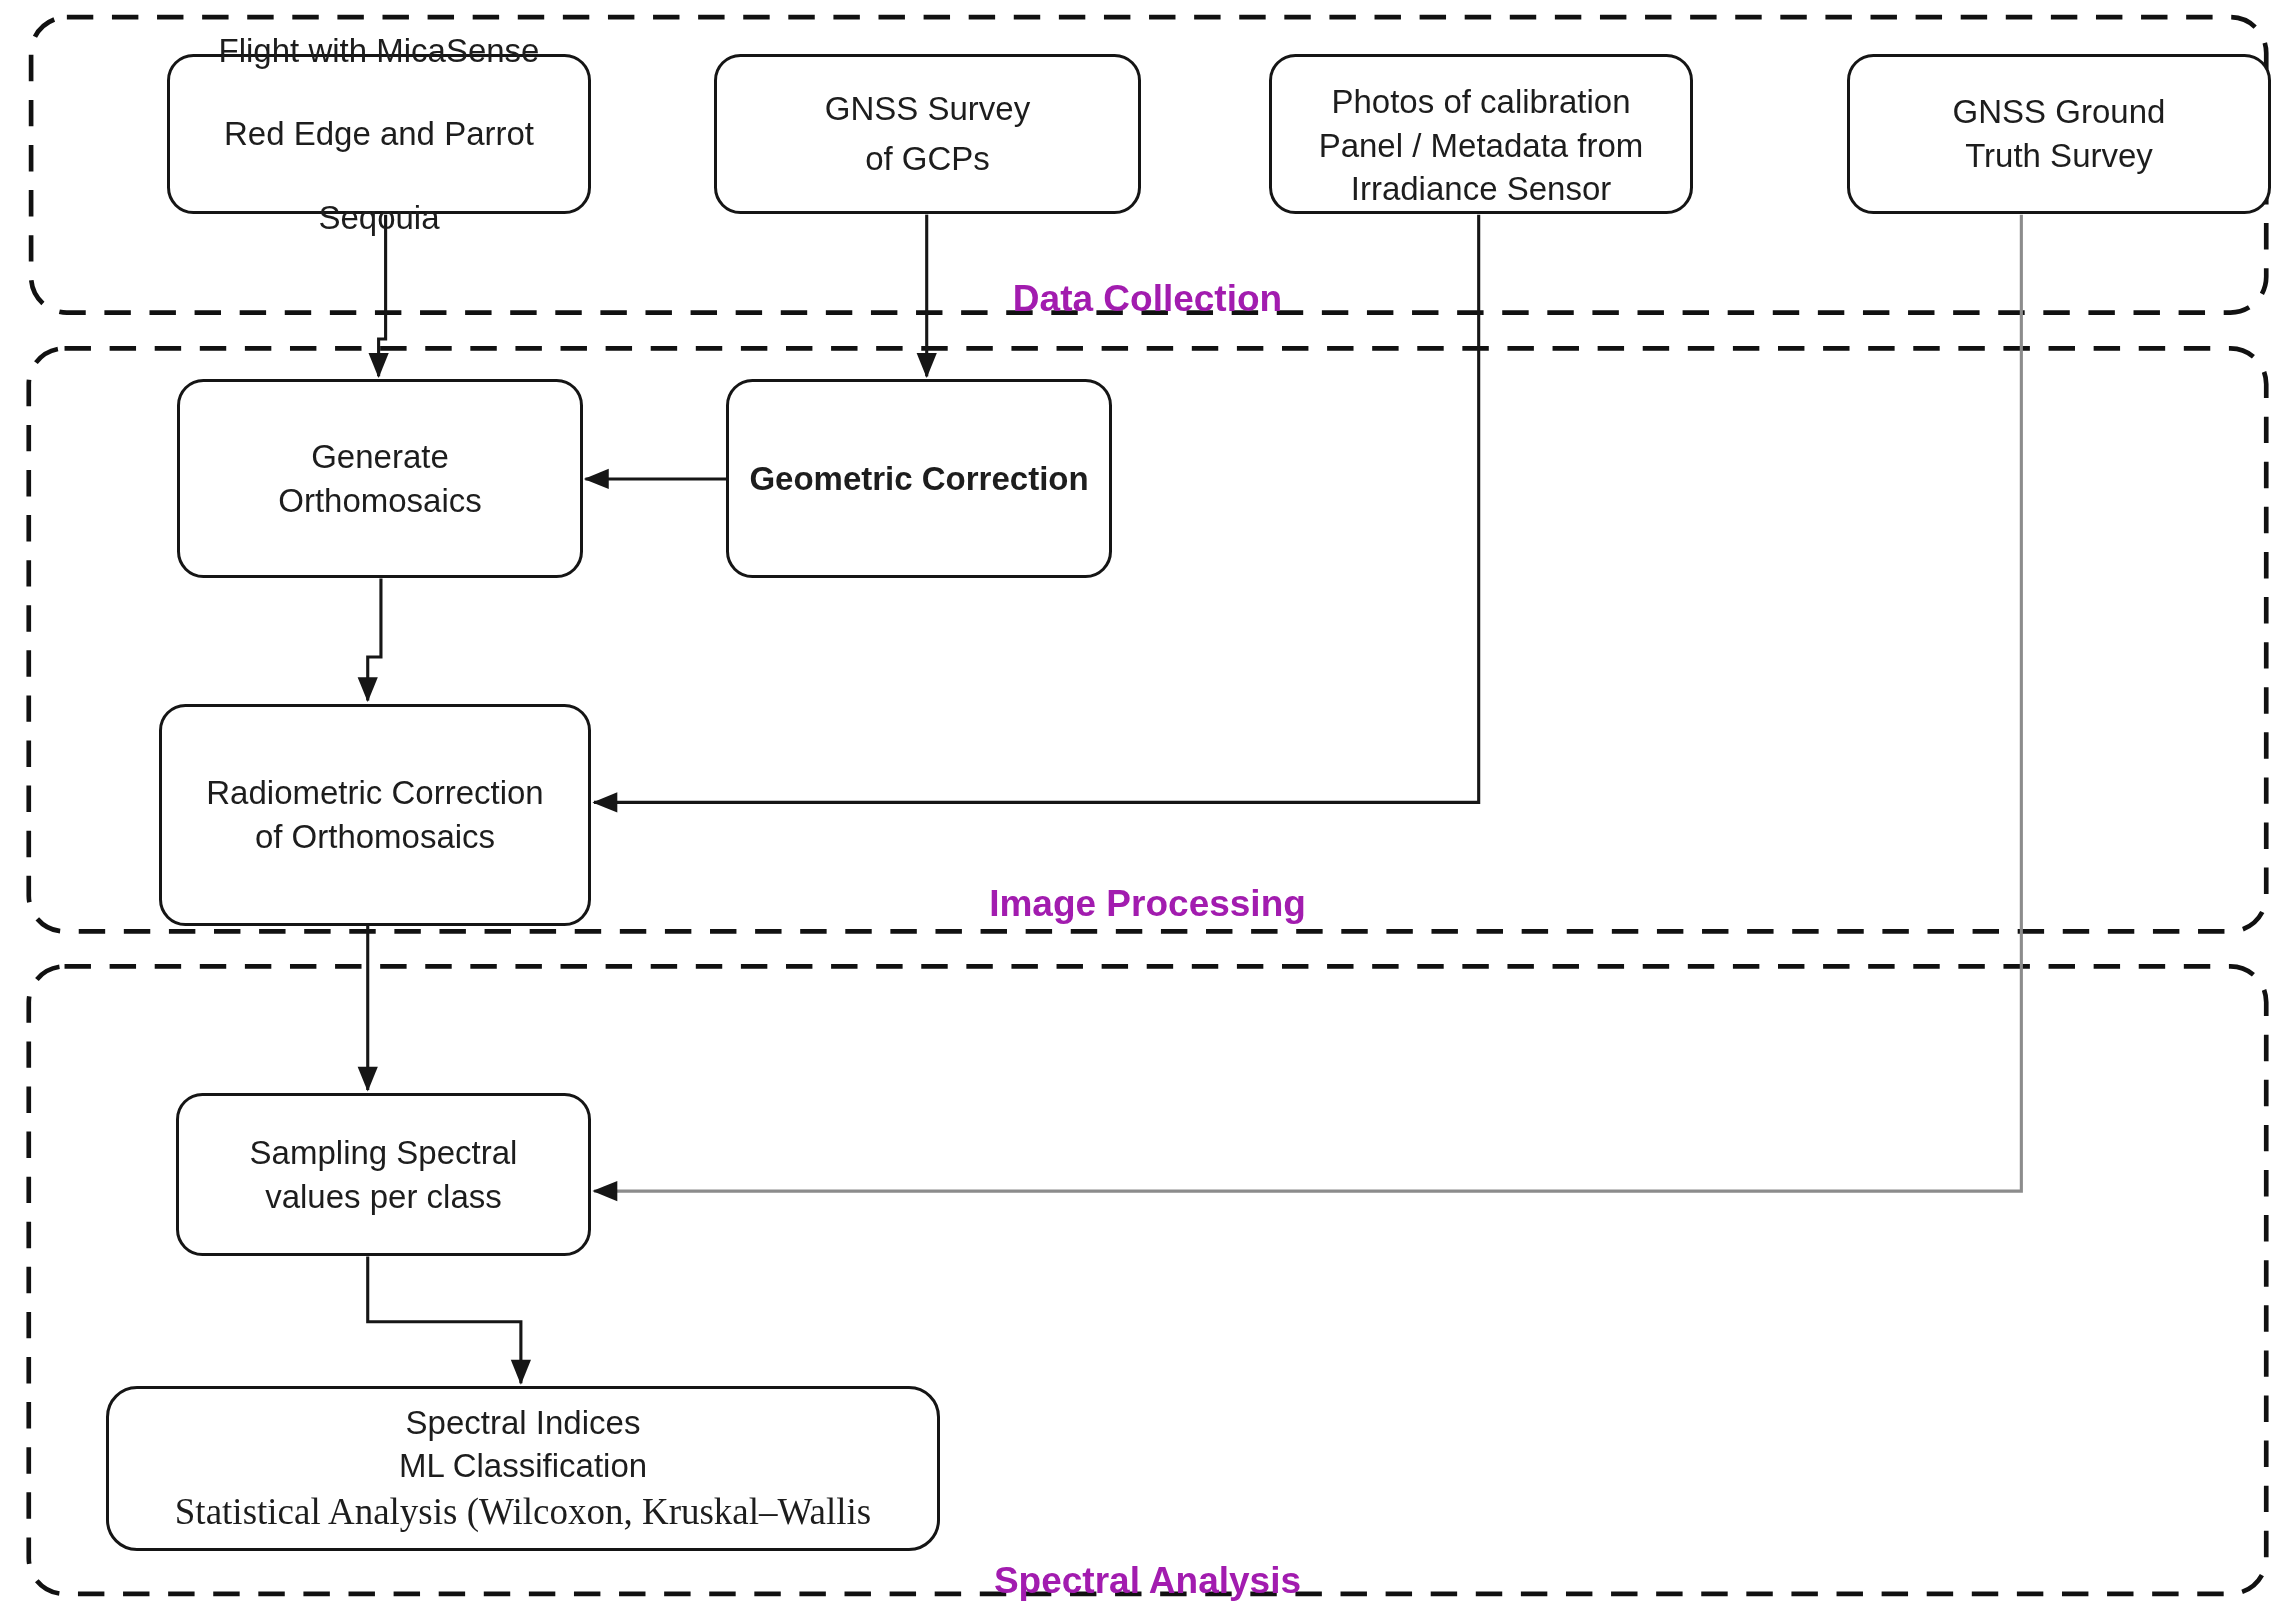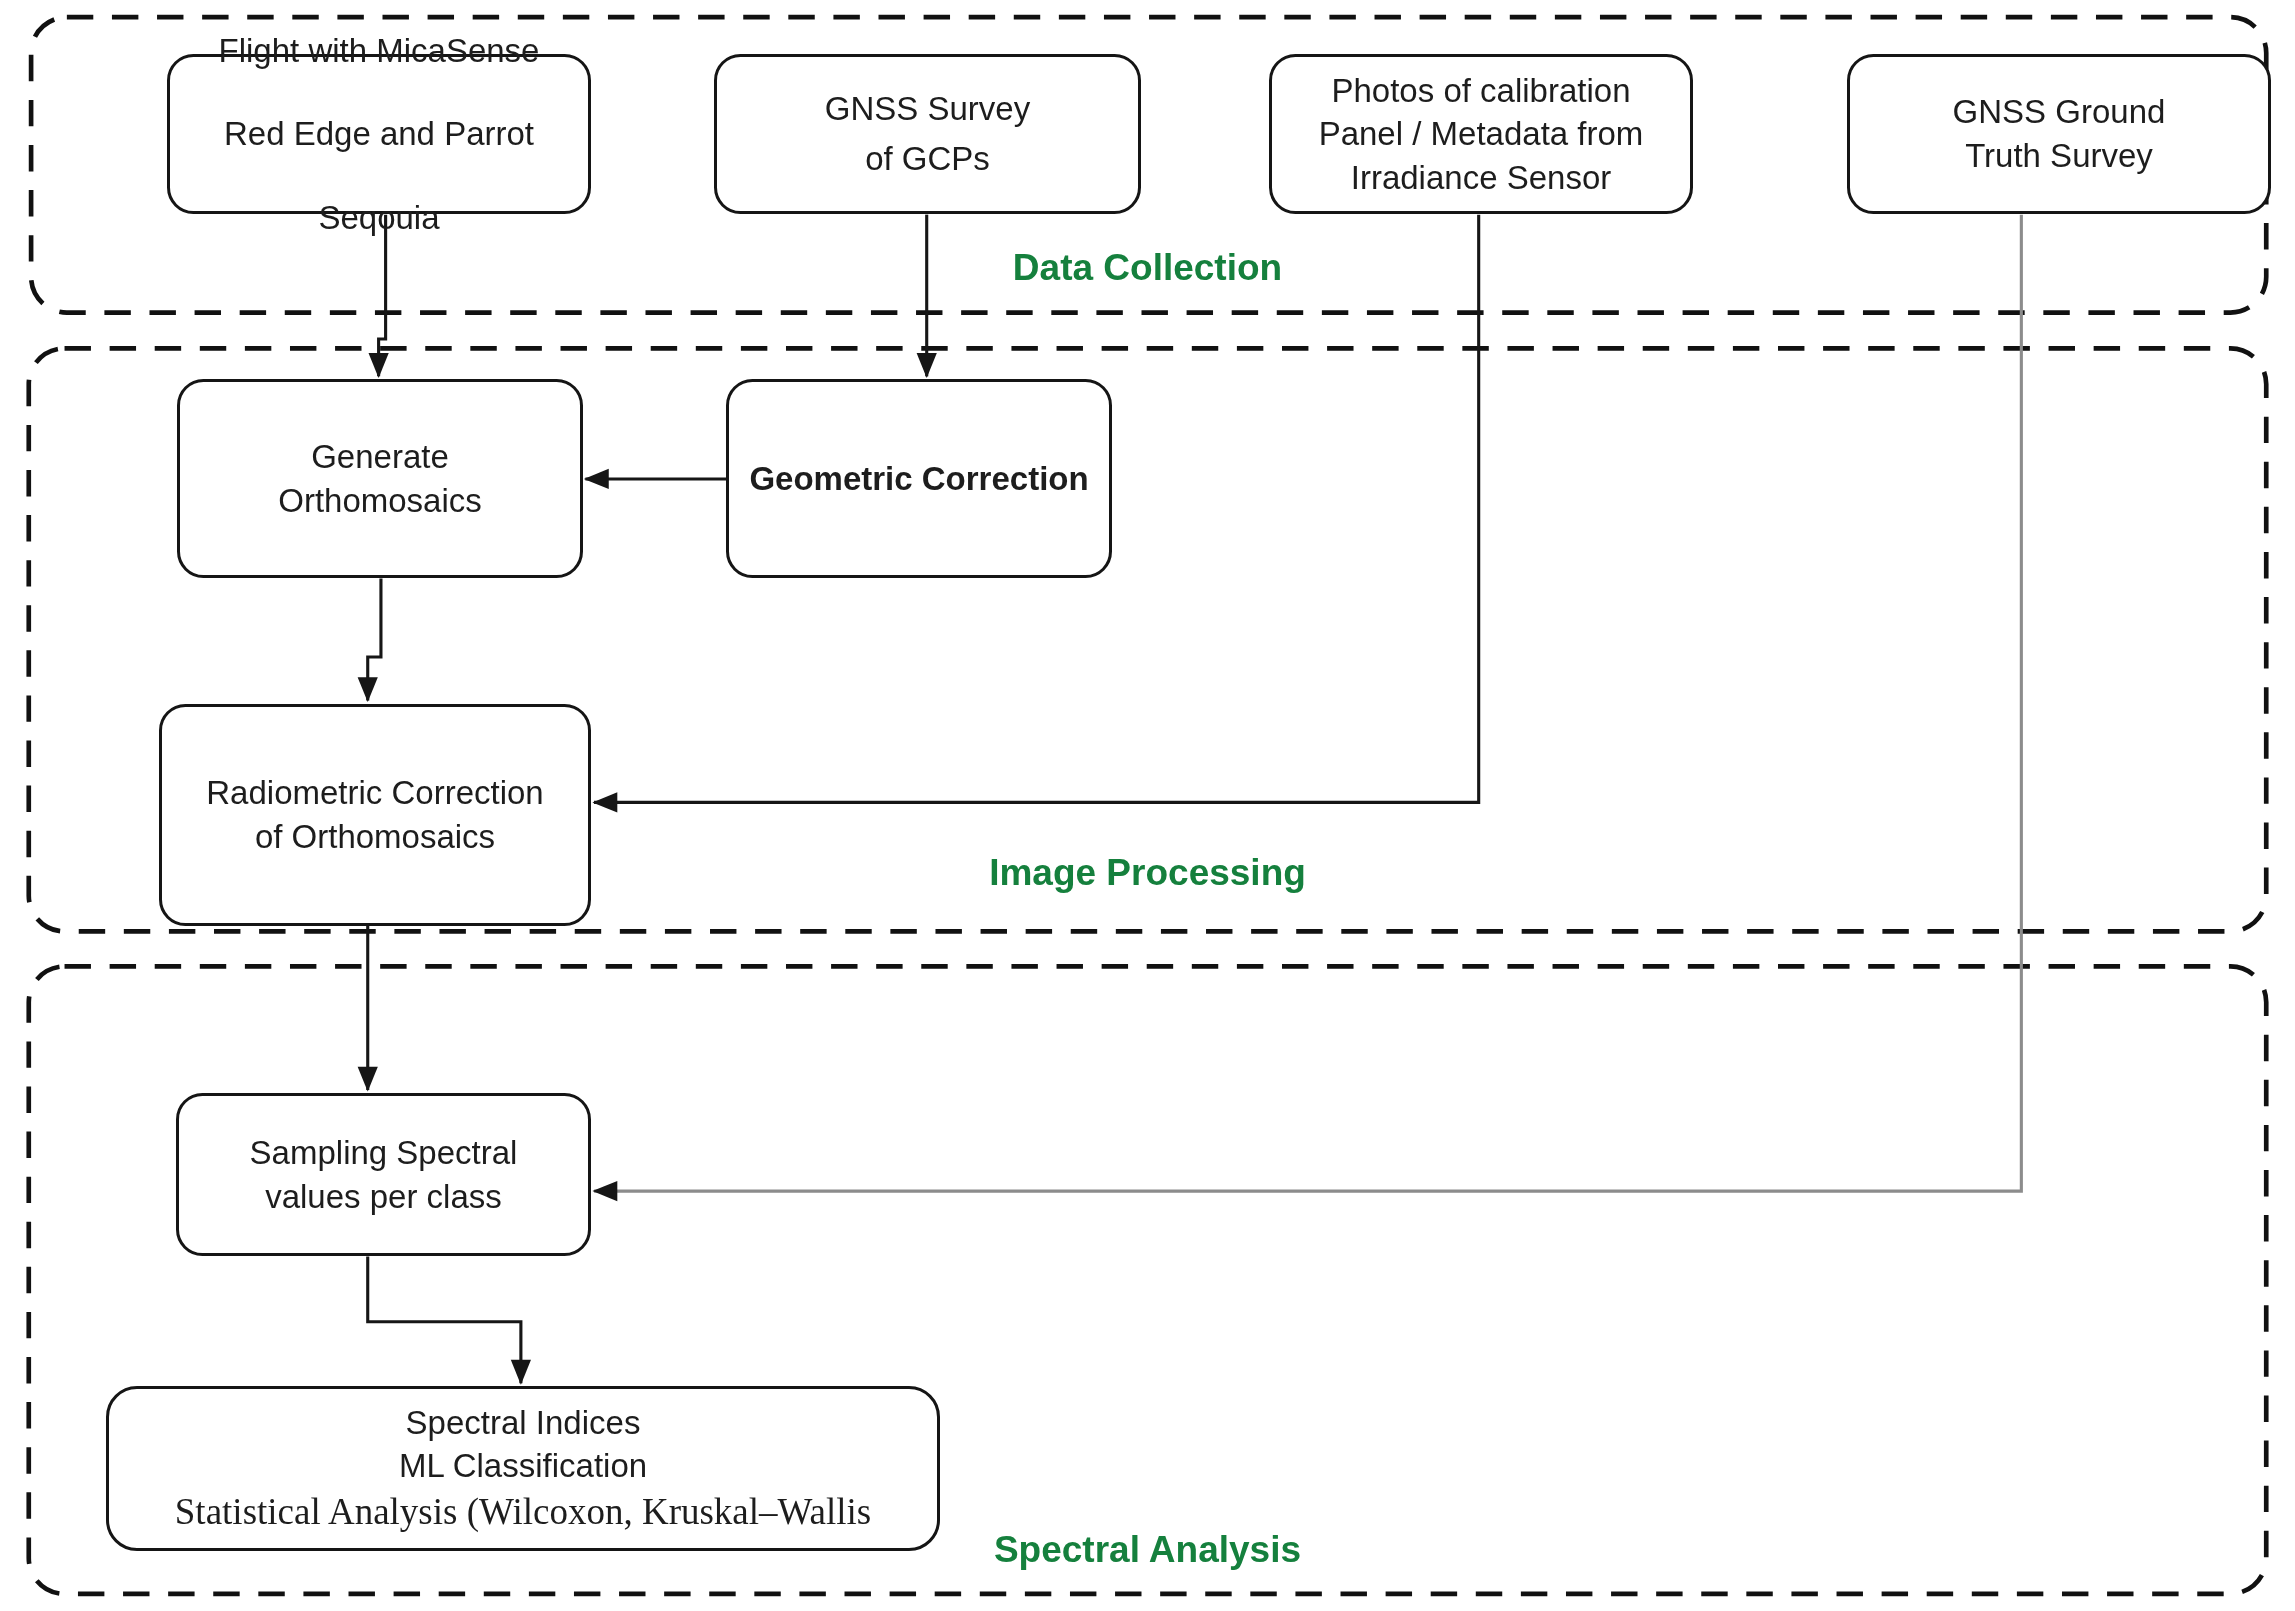--- a/index.html
+++ b/index.html
@@ -44,22 +44,23 @@
     font-size: 37px;
     white-space: nowrap;
   }
   .zone-label {
     position: absolute;
     left: 0;
     width: 100%;
     text-align: center;
     font-weight: bold;
     font-size: 37px;
-    color: #15803d;
+    color: #a21caf;
     z-index: 1;
+    margin-top: 31px;
   }
 </style>
 </head>
 <body>
 
 <div class="canvas">
 
   <svg class="overlay" width="2295" height="1611" viewBox="0 0 2952 2072" xmlns="http://www.w3.org/2000/svg">
     <defs>
       <marker id="arrow" viewBox="0 0 34 30" refX="31" refY="15" markerWidth="34" markerHeight="30" orient="auto" markerUnits="userSpaceOnUse">
@@ -89,21 +90,21 @@
     <div class="ln">Flight with MicaSense</div>
     <div class="ln">Red Edge and Parrot</div>
     <div class="ln">Seqouia</div>
   </div>
 
   <div class="node" style="left:714px; top:54px; width:427px; height:160px;gap:6px;">
     <div class="ln">GNSS Survey</div>
     <div class="ln">of GCPs</div>
   </div>
 
-  <div class="node" style="left:1269px; top:54px; width:424px; height:160px;">
+  <div class="node" style="left:1269px; top:54px; width:424px; height:160px;justify-content:flex-end;">
     <div class="ln">Photos of calibration</div>
     <div class="ln">Panel / Metadata from</div>
     <div class="ln">Irradiance Sensor</div>
   </div>
 
   <div class="node" style="left:1823px; top:54px; width:424px; height:160px;margin-left:24px;">
     <div class="ln">GNSS Ground</div>
     <div class="ln">Truth Survey</div>
   </div>
 

